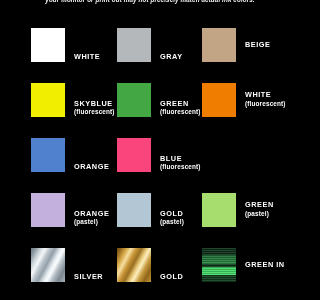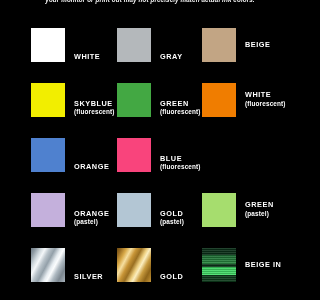--- a/index.html
+++ b/index.html
@@ -218,20 +218,20 @@
         <div class="labels">
           <span class="lbl-name">SILVER</span>
 
         </div>
       </div>
       <div class="cell c2">
         <div class="glow-wrap">
           <div class="swatch sw-glow"></div>
         </div>
         <div class="labels">
-          <span class="lbl-name">BEIGE IN</span>
+          <span class="lbl-name">GREEN IN</span>
 
         </div>
       </div>
     </div>
 
   </div>
 </div>
 
 </body></html>

